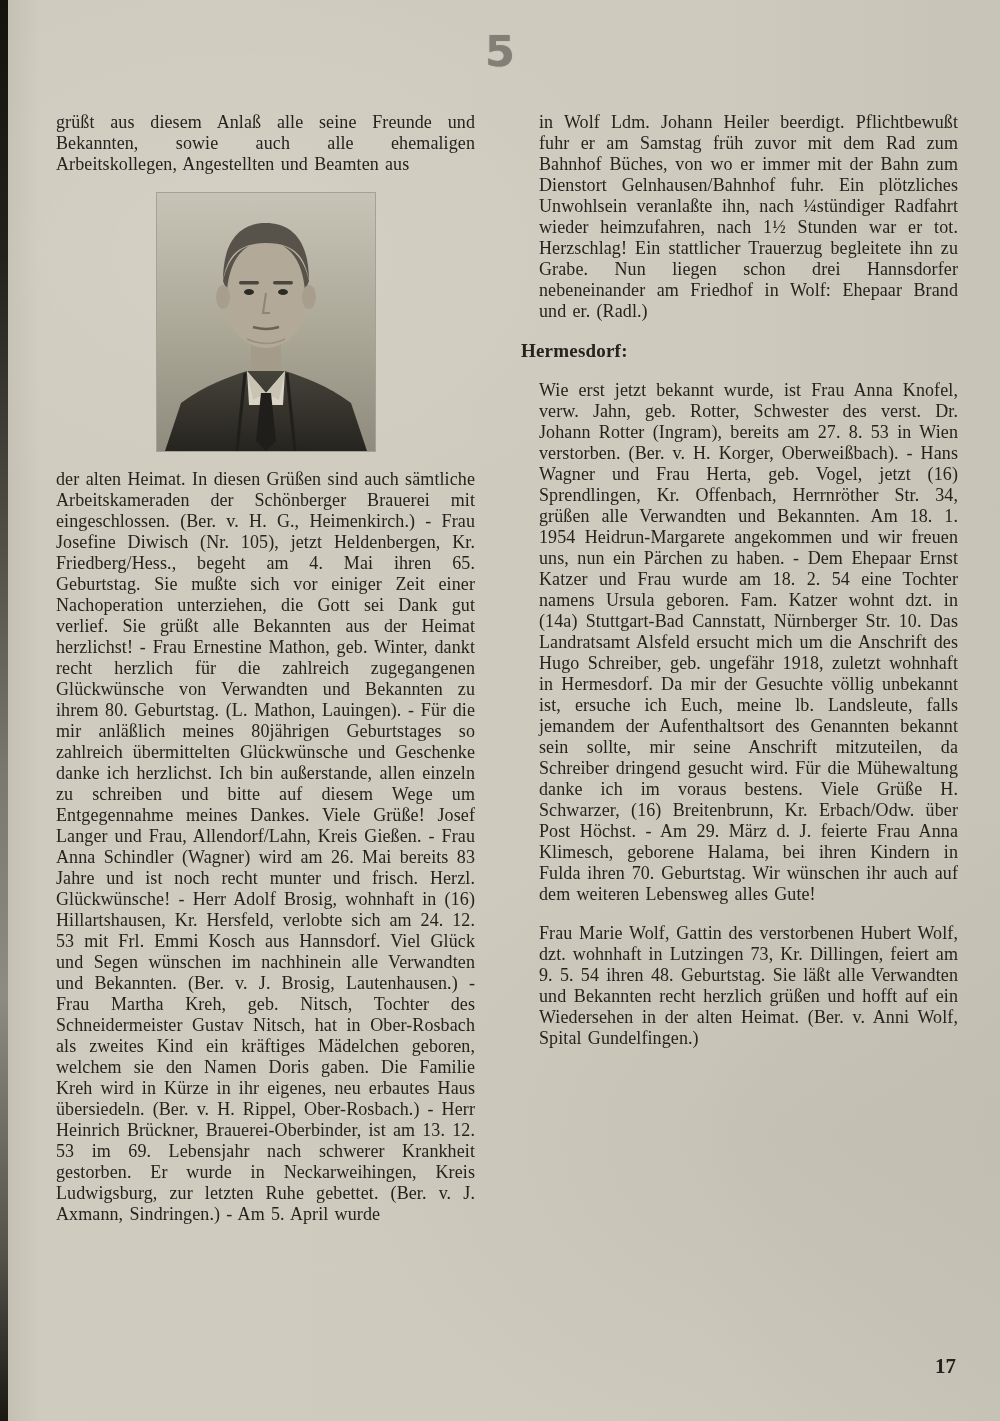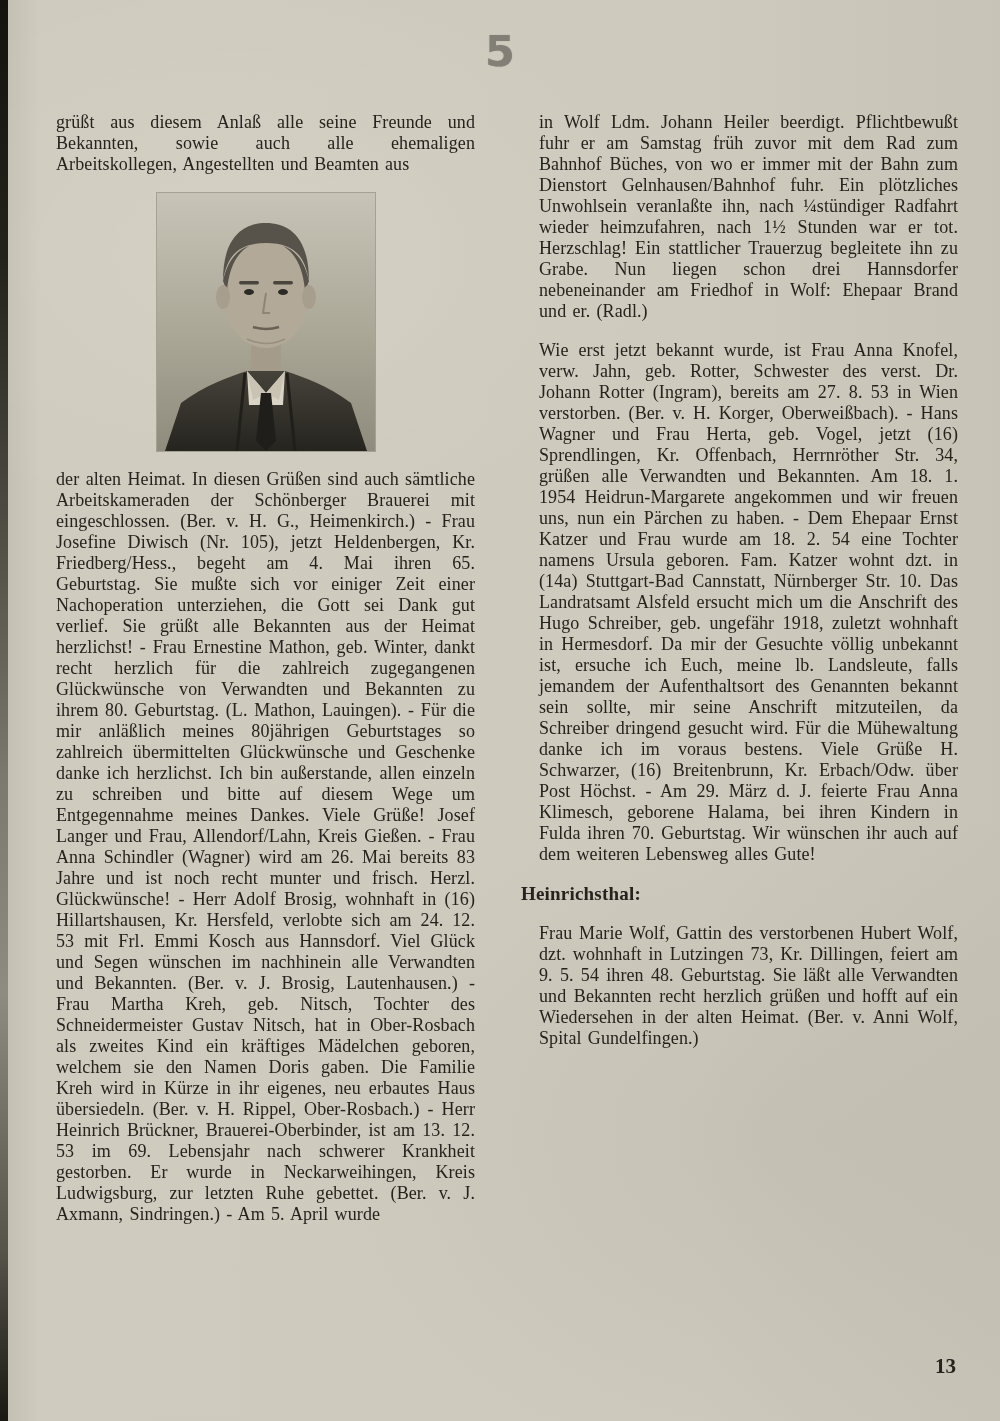--- a/index.html
+++ b/index.html
@@ -127,24 +127,24 @@
           <path d="M130 180 L138 258" stroke="#211f1a" stroke-width="3" fill="none"></path>
         </svg>
       </figure>
 
       <p class="body-text">der alten Heimat. In diesen Grüßen sind auch sämtliche Arbeitskameraden der Schönberger Brauerei mit eingeschlossen. (Ber. v. H. G., Heimenkirch.) - Frau Josefine Diwisch (Nr. 105), jetzt Heldenbergen, Kr. Friedberg/Hess., begeht am 4. Mai ihren 65. Geburtstag. Sie mußte sich vor einiger Zeit einer Nachoperation unterziehen, die Gott sei Dank gut verlief. Sie grüßt alle Bekannten aus der Heimat herzlichst! - Frau Ernestine Mathon, geb. Winter, dankt recht herzlich für die zahlreich zugegangenen Glückwünsche von Verwandten und Bekannten zu ihrem 80. Geburtstag. (L. Mathon, Lauingen). - Für die mir anläßlich meines 80jährigen Geburtstages so zahlreich übermittelten Glückwünsche und Geschenke danke ich herzlichst. Ich bin außerstande, allen einzeln zu schreiben und bitte auf diesem Wege um Entgegennahme meines Dankes. Viele Grüße! Josef Langer und Frau, Allendorf/Lahn, Kreis Gießen. - Frau Anna Schindler (Wagner) wird am 26. Mai bereits 83 Jahre und ist noch recht munter und frisch. Herzl. Glückwünsche! - Herr Adolf Brosig, wohnhaft in (16) Hillartshausen, Kr. Hersfeld, verlobte sich am 24. 12. 53 mit Frl. Emmi Kosch aus Hannsdorf. Viel Glück und Segen wünschen im nachhinein alle Verwandten und Bekannten. (Ber. v. J. Brosig, Lautenhausen.) - Frau Martha Kreh, geb. Nitsch, Tochter des Schneidermeister Gustav Nitsch, hat in Ober-Rosbach als zweites Kind ein kräftiges Mädelchen geboren, welchem sie den Namen Doris gaben. Die Familie Kreh wird in Kürze in ihr eigenes, neu erbautes Haus übersiedeln. (Ber. v. H. Rippel, Ober-Rosbach.) - Herr Heinrich Brückner, Brauerei-Oberbinder, ist am 13. 12. 53 im 69. Lebensjahr nach schwerer Krankheit gestorben. Er wurde in Neckarweihingen, Kreis Ludwigsburg, zur letzten Ruhe gebettet. (Ber. v. J. Axmann, Sindringen.) - Am 5. April wurde</p>
     </section>
 
     <section class="col col-right">
       <p class="body-text">in Wolf Ldm. Johann Heiler beerdigt. Pflichtbewußt fuhr er am Samstag früh zuvor mit dem Rad zum Bahnhof Büches, von wo er immer mit der Bahn zum Dienstort Gelnhausen/Bahnhof fuhr. Ein plötzliches Unwohlsein veranlaßte ihn, nach ¼stündiger Radfahrt wieder heimzufahren, nach 1½ Stunden war er tot. Herzschlag! Ein stattlicher Trauerzug begleitete ihn zu Grabe. Nun liegen schon drei Hannsdorfer nebeneinander am Friedhof in Wolf: Ehepaar Brand und er. (Radl.)</p>
 
+      <h3 class="section-heading">Hermesdorf:</h3>
       <p class="body-text">Wie erst jetzt bekannt wurde, ist Frau Anna Knofel, verw. Jahn, geb. Rotter, Schwester des verst. Dr. Johann Rotter (Ingram), bereits am 27. 8. 53 in Wien verstorben. (Ber. v. H. Korger, Oberweißbach). - Hans Wagner und Frau Herta, geb. Vogel, jetzt (16) Sprendlingen, Kr. Offenbach, Herrnröther Str. 34, grüßen alle Verwandten und Bekannten. Am 18. 1. 1954 Heidrun-Margarete angekommen und wir freuen uns, nun ein Pärchen zu haben. - Dem Ehepaar Ernst Katzer und Frau wurde am 18. 2. 54 eine Tochter namens Ursula geboren. Fam. Katzer wohnt dzt. in (14a) Stuttgart-Bad Cannstatt, Nürnberger Str. 10. Das Landratsamt Alsfeld ersucht mich um die Anschrift des Hugo Schreiber, geb. ungefähr 1918, zuletzt wohnhaft in Hermesdorf. Da mir der Gesuchte völlig unbekannt ist, ersuche ich Euch, meine lb. Landsleute, falls jemandem der Aufenthaltsort des Genannten bekannt sein sollte, mir seine Anschrift mitzuteilen, da Schreiber dringend gesucht wird. Für die Mühewaltung danke ich im voraus bestens. Viele Grüße H. Schwarzer, (16) Breitenbrunn, Kr. Erbach/Odw. über Post Höchst. - Am 29. März d. J. feierte Frau Anna Klimesch, geborene Halama, bei ihren Kindern in Fulda ihren 70. Geburtstag. Wir wünschen ihr auch auf dem weiteren Lebensweg alles Gute!</p>
 
-      <h3 class="section-heading">Heinrichsthal:</h3>
 
       <p class="body-text">Frau Marie Wolf, Gattin des verstorbenen Hubert Wolf, dzt. wohnhaft in Lutzingen 73, Kr. Dillingen, feiert am 9. 5. 54 ihren 48. Geburtstag. Sie läßt alle Verwandten und Bekannten recht herzlich grüßen und hofft auf ein Wiedersehen in der alten Heimat. (Ber. v. Anni Wolf, Spital Gundelfingen.)</p>
     </section>
 
   </main>
 
-  <div class="page-number">13</div>
+  <div class="page-number">17</div>
 
 </div>
 
 </body></html>

